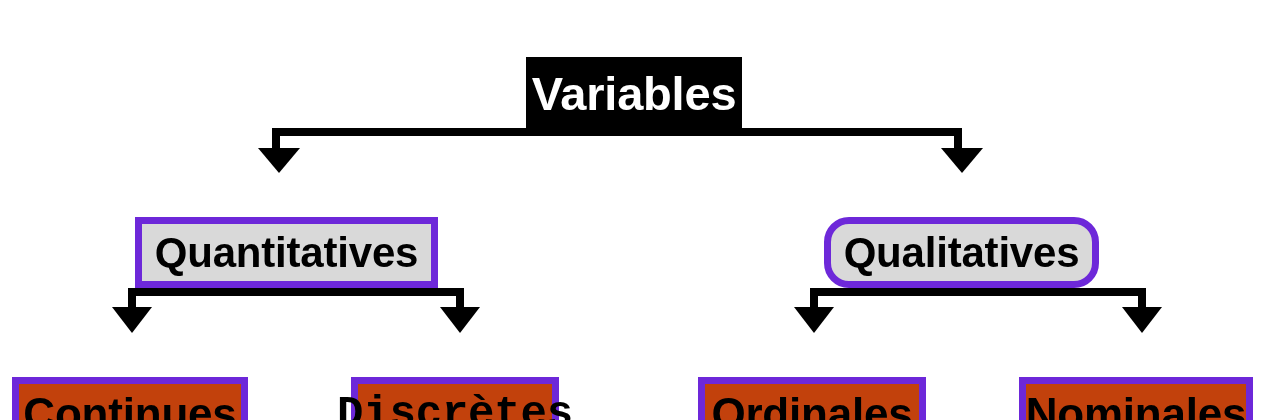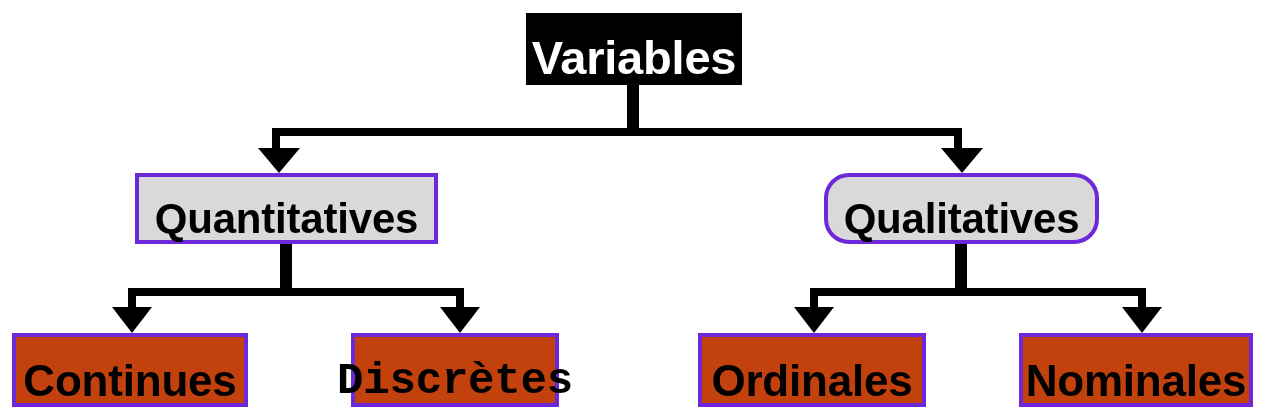--- a/index.html
+++ b/index.html
@@ -20,24 +20,25 @@
     left: 0;
     top: 0;
     width: 1278px;
     height: 420px;
     pointer-events: none;
   }
   .node {
     position: absolute;
     box-sizing: border-box;
     display: flex;
-    align-items: flex-end;
+    align-items: center;
     justify-content: center;
-    border: 4px solid #6d28d9;
+    border: 7px solid #6d28d9;
     z-index: 2;
+    margin-top: 44px;
   }
   .node-label {
     font-weight: bold;
     line-height: 1;
     white-space: nowrap;
     letter-spacing: -0.2px;
   }
   
   .node-root {
     left: 526px;

